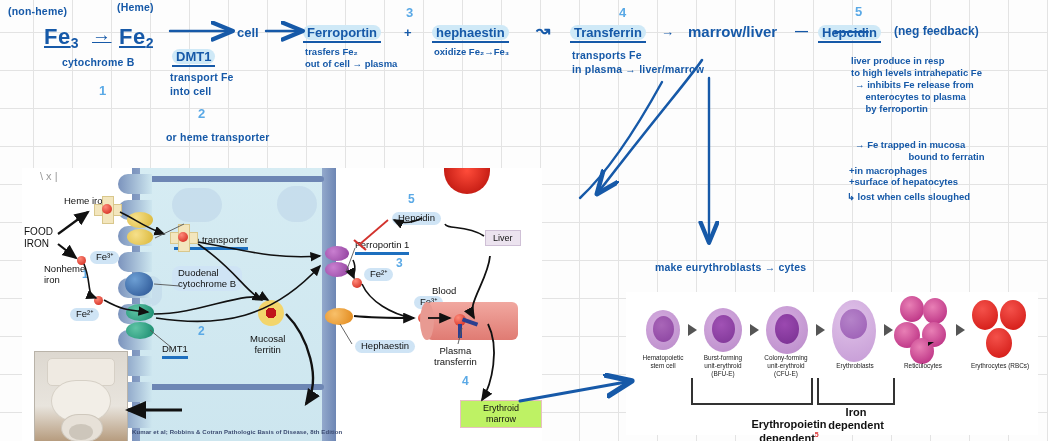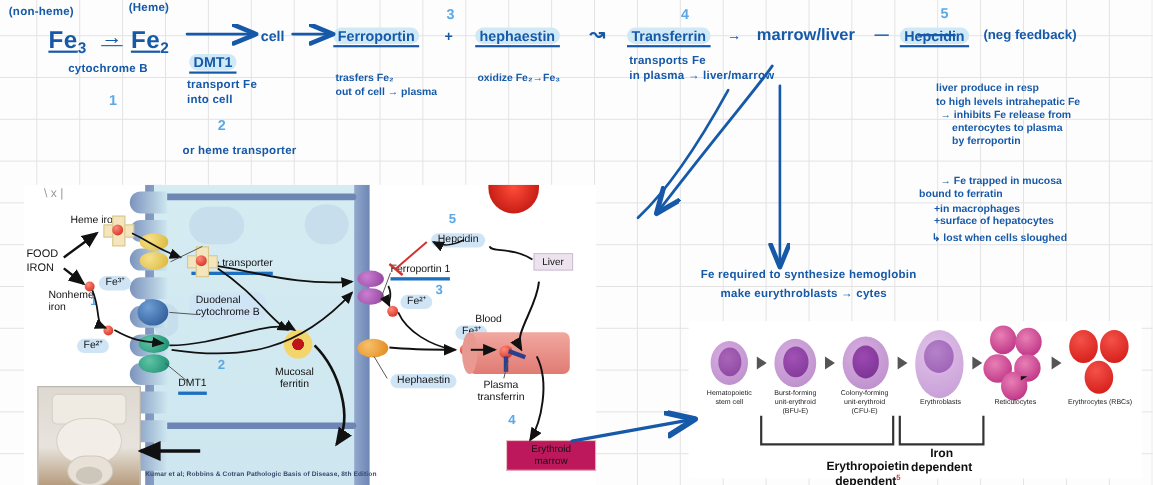--- a/index.html
+++ b/index.html
@@ -10,21 +10,21 @@
   #grid{position:absolute;inset:0;
     background-image:
       linear-gradient(to right, #e3e3e3 1px, transparent 1px),
       linear-gradient(to bottom, #e3e3e3 1px, transparent 1px);
     background-size:39px 38px;
     background-position:-6px -6px;
   }
 
   .ink{position:absolute;color:#1659a8;font-weight:bold;white-space:pre;line-height:1.08;}
   .ink.sm{font-size:10.5px;letter-spacing:.2px;}
-  .ink.xs{font-size:9.5px;margin-top:20px;}
+  .ink.xs{font-size:9.5px;}
   .ink.md{font-size:13px;}
   .ink.lg{font-size:22px;letter-spacing:.5px;text-decoration:underline;}
   .num{position:absolute;color:#5aa9e6;font-weight:bold;font-size:13px;}
   .hl{background:#cfe9f7;border-radius:9px;padding:0 4px;}
   .ul{border-bottom:2.5px solid #1659a8;padding-bottom:1px;}
 
   svg.overlay{position:absolute;inset:0;width:1048px;height:441px;pointer-events:none;}
 
   
   #fig1{position:absolute;left:22px;top:168px;width:520px;height:273px;background:#ffffff;overflow:hidden;}
@@ -33,21 +33,21 @@
   #fig1 .cytosol{position:absolute;left:118px;top:0px;width:190px;height:273px;
     background:linear-gradient(to bottom,#d6ecf3,#cde6ef);}
   #fig1 .cellwall2{position:absolute;left:300px;top:0px;width:14px;height:273px;
     background:linear-gradient(to right,#93a9cc,#6d86b4);}
   .villus{position:absolute;left:96px;width:34px;height:20px;border-radius:17px 0 0 17px;
     background:linear-gradient(to right,#7b93bd,#cde6ef);}
   .flabel{position:absolute;font-size:9.5px;color:#111;font-family:"Liberation Sans",sans-serif;line-height:1.15;}
   .fchip{position:absolute;font-size:9.5px;color:#111;background:#cfe4f5;border-radius:8px;padding:1px 6px;line-height:1.15;}
   .fbox{position:absolute;font-size:9.5px;color:#111;background:#fdeee7;border:1px solid #e3c8bb;padding:3px 6px;text-align:center;line-height:1.2;}
   .fbox2{position:absolute;font-size:9px;color:#111;background:#ece3ef;border:1px solid #cfc0d6;padding:2px 7px;text-align:center;}
-  .fbox3{position:absolute;font-size:9px;color:#111;background:#be185d;border:1px solid #e8bfc3;padding:2px 6px;text-align:center;line-height:1.2;}
+  .fbox3{position:absolute;font-size:9px;color:#111;background:#bef264;border:1px solid #e8bfc3;padding:2px 6px;text-align:center;line-height:1.2;}
   .dot{position:absolute;border-radius:50%;background:radial-gradient(circle at 35% 30%,#ff8a7a,#cc1f13);}
   .cross{position:absolute;background:#f3e6bd;border:1px solid #d9c78c;}
   .transp{position:absolute;border-radius:50%;}
   .photo{position:absolute;left:12px;top:183px;width:92px;height:90px;background:#cfcac2;overflow:hidden;border:1px solid #b9b3a9;}
   .caption{position:absolute;left:110px;top:261px;font-size:6px;color:#3a4a70;font-weight:bold;letter-spacing:.1px;}
 
   
   #fig2{position:absolute;left:626px;top:292px;width:412px;height:143px;background:#ffffff;}
   .cellg{position:absolute;}
   .clabel{position:absolute;font-size:6.4px;color:#222;text-align:center;line-height:1.25;font-family:"Liberation Sans",sans-serif;}
@@ -103,28 +103,27 @@
   <div class="ink md ul" style="left:818px;top:26px;"><span class="hl">Hepcidin</span></div>
   <div class="ink md" style="left:894px;top:25px;font-size:12px;">(neg feedback)</div>
 
   <div class="ink xs" style="left:851px;top:56px;">liver produce in resp</div>
   <div class="ink xs" style="left:851px;top:68px;">to high levels intrahepatic Fe</div>
   <div class="ink xs" style="left:855px;top:80px;">→ inhibits Fe release from</div>
   <div class="ink xs" style="left:855px;top:92px;">    enterocytes to plasma</div>
   <div class="ink xs" style="left:855px;top:104px;">    by ferroportin</div>
 
   <div class="ink xs" style="left:855px;top:140px;">→ Fe trapped in mucosa</div>
-  <div class="ink xs" style="left:825px;top:152px;">    bound to ferratin</div>
+  <div class="ink xs" style="left:898px;top:152px;">    bound to ferratin</div>
   <div class="ink xs" style="left:849px;top:166px;">+in macrophages</div>
   <div class="ink xs" style="left:849px;top:177px;">+surface of hepatocytes</div>
   <div class="ink xs" style="left:847px;top:192px;">↳ lost when cells sloughed</div>
 
   <div class="ink sm" style="left:470px;top:199px;">neg feedback</div>
 
-  <div class="ink sm" style="left:637px;top:245px;">Fe required to synthesize hemoglobin</div>
   <div class="ink sm" style="left:655px;top:262px;">make eurythroblasts → cytes</div>
 
   <div id="fig1">
 
     <div style="position:absolute;left:18px;top:2px;font-size:11px;color:#999;">\  x  |</div>
 
     <div class="cellwall"></div>
     <div class="cytosol"></div>
     <div class="cellwall2"></div>
     <div style="position:absolute;left:126px;top:8px;width:176px;height:6px;background:#6d86b4;border-radius:3px;"></div>

